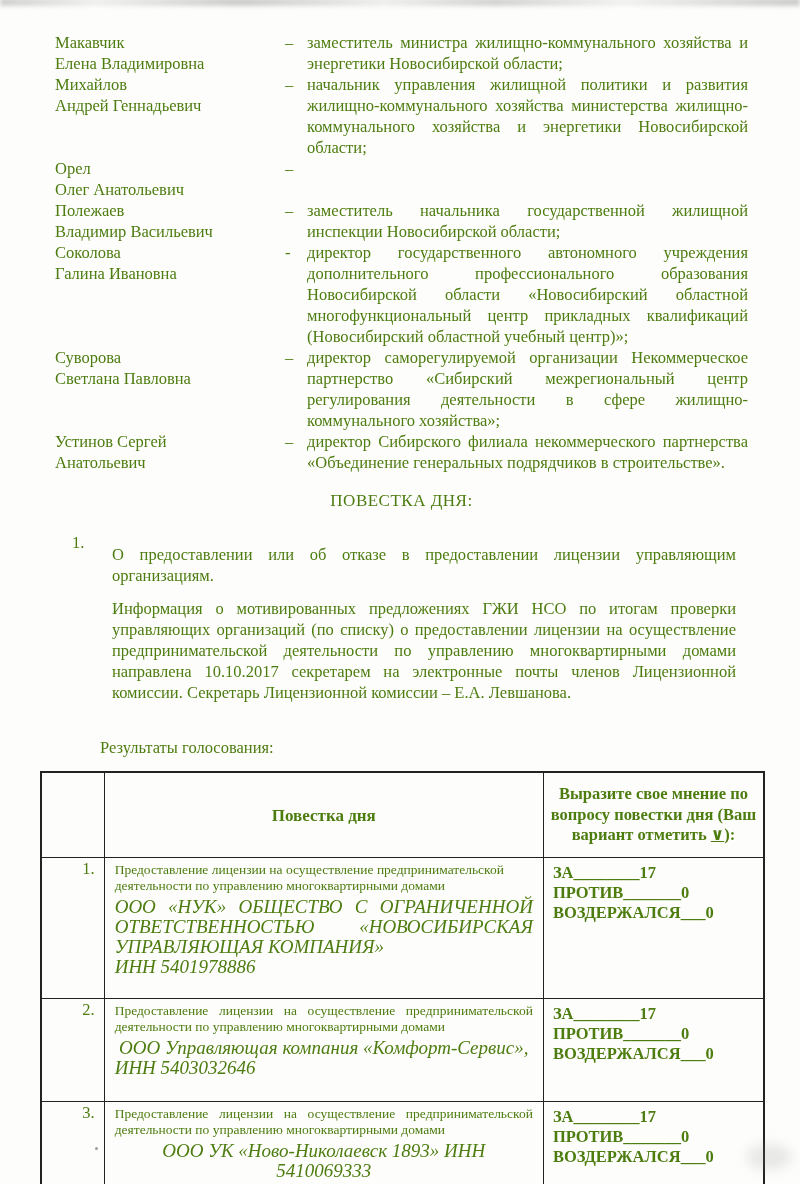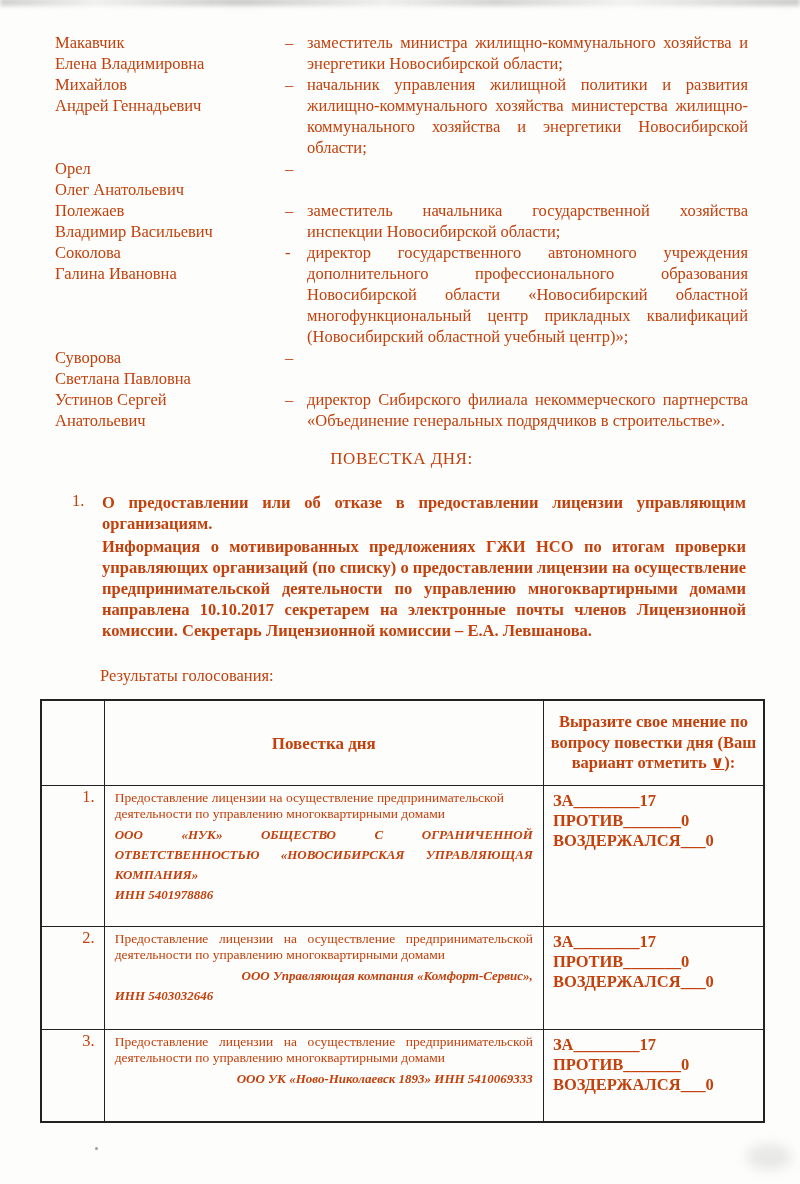--- a/index.html
+++ b/index.html
@@ -2,21 +2,21 @@
 <html lang="ru"><head>
 <meta charset="utf-8">
 <style>
   html, body { margin: 0; padding: 0; background: #ffffff; }
   .page {
     position: relative;
     width: 800px;
     height: 1184px;
     background: #fdfdfc;
     font-family: "Liberation Serif", "DejaVu Serif", serif;
-    color: #c2410c;
+    color: #4d7c0f;
     overflow: hidden;
   }
   
   .scan-top {
     position: absolute; top: -2px; left: 0; width: 100%; height: 8px;
     background: linear-gradient(90deg,
       rgba(90,90,90,.28) 0%, rgba(120,120,120,.10) 12%,
       rgba(90,90,90,.30) 30%, rgba(130,130,130,.12) 48%,
       rgba(90,90,90,.26) 62%, rgba(140,140,140,.10) 78%,
       rgba(90,90,90,.30) 100%);
@@ -42,21 +42,21 @@
   
   .agenda-title {
     margin: 17px 0 21px 0;
     font-size: 17px; font-weight: normal;
     text-align: center; line-height: 21px;
     letter-spacing: .5px;
   }
   .agenda-item { display: flex; margin-left: 17px; font-size: 16.5px; line-height: 21px; }
   .item-num { width: 28px; flex: none; }
   .item-body { flex: 1; }
-  .item-body p { margin: 2px; text-align: justify; font-weight: bold; }
+  .item-body p { margin: 12px; text-align: justify; }
   .results-label { margin: 22px 0 0 45px; font-size: 16.5px; line-height: 21px; }
 
   
   table.doc-table {
     margin: 13px 0 0 40px;
     border-collapse: collapse;
     table-layout: fixed;
     width: 725px;
     border: 2px solid #222;
   }
@@ -80,25 +80,25 @@
   .row-3 td { height: 83px; }
 
   .cell-num {
     vertical-align: middle; text-align: right;
     padding-right: 9px; font-size: 16.5px;
   }
   .cell-agenda { padding: 4px 10px 4px 10px; }
   .desc { font-size: 13.5px; line-height: 15.5px; }
   .desc.just { text-align: justify; }
   .company {
-    font-weight: bold; font-style: italic;
-    font-size: 13px; line-height: 20px;
+    font-weight: normal; font-style: italic;
+    font-size: 19px; line-height: 20px;
     margin-top: 4px; text-align: justify;
   }
-  .company.one-line { text-align: right; }
+  .company.one-line { text-align: center; }
   .inn { margin-top: 0; text-align: left; }
   .inn:empty { display: none; }
 
   .cell-vote {
     padding: 5px 4px 0 9px;
     font-weight: bold; font-size: 16.5px; line-height: 20px;
     white-space: nowrap;
   }
 </style>
 </head>
@@ -126,32 +126,33 @@
       </div>
       <div class="member">
         <div class="m-name">Орел
 Олег Анатольевич</div>
         <div class="m-dash">–</div>
       </div>
       <div class="member">
         <div class="m-name">Полежаев
 Владимир Васильевич</div>
         <div class="m-dash">–</div>
-        <div class="m-pos">заместитель начальника государственной хозяйства инспекции Новосибирской области;</div>
+        <div class="m-pos">заместитель начальника государственной жилищной инспекции Новосибирской области;</div>
       </div>
       <div class="member">
         <div class="m-name">Соколова
 Галина Ивановна</div>
         <div class="m-dash">-</div>
         <div class="m-pos">директор государственного автономного учреждения дополнительного профессионального образования Новосибирской области «Новосибирский областной многофункциональный центр прикладных квалификаций (Новосибирский областной учебный центр)»;</div>
       </div>
       <div class="member">
         <div class="m-name">Суворова
 Светлана Павловна</div>
         <div class="m-dash">–</div>
+        <div class="m-pos">директор саморегулируемой организации Некоммерческое партнерство «Сибирский межрегиональный центр регулирования деятельности в сфере жилищно-коммунального хозяйства»;</div>
       </div>
       <div class="member">
         <div class="m-name">Устинов Сергей
 Анатольевич</div>
         <div class="m-dash">–</div>
         <div class="m-pos">директор Сибирского филиала некоммерческого партнерства «Объединение генеральных подрядчиков в строительстве».</div>
       </div>
     </section>
 
     <h1 class="agenda-title">ПОВЕСТКА ДНЯ:</h1>

